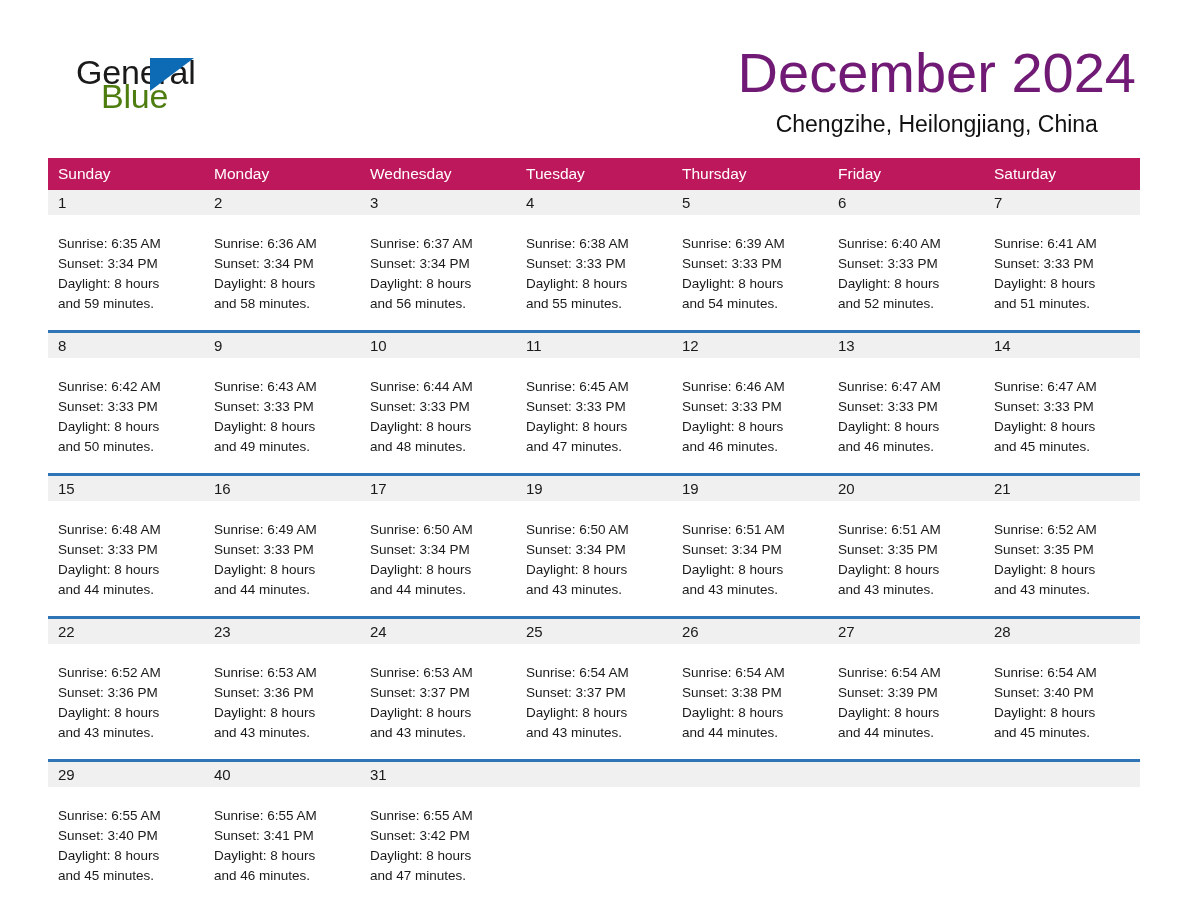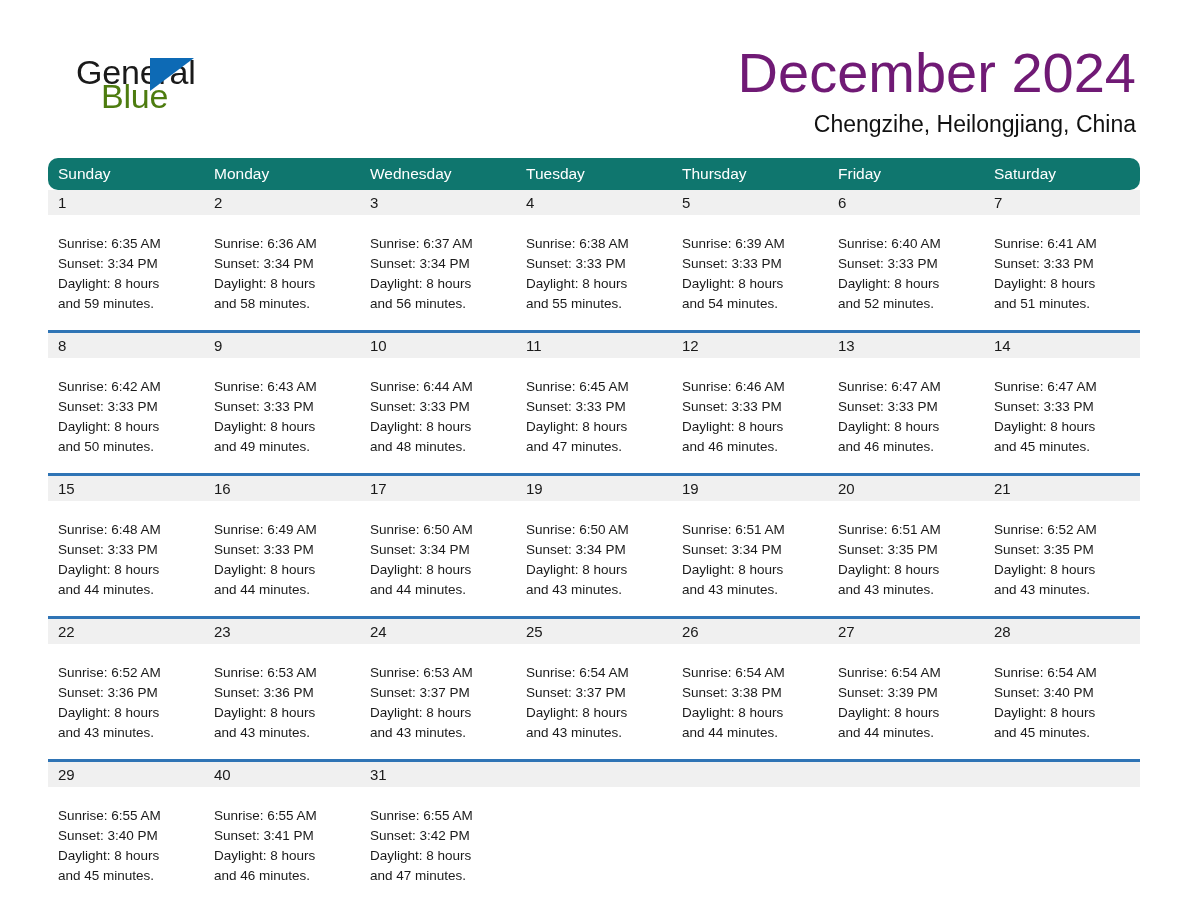--- a/index.html
+++ b/index.html
@@ -82,36 +82,36 @@
     color: #701a75;
     white-space: nowrap;
   }
   .cal-subtitle {
     margin-top: 10px;
     font-size: 23px;
     line-height: 28px;
     font-weight: 400;
     color: #111111;
     white-space: nowrap;
+    text-align: center;
   }
 
   
   .calendar {
     position: absolute;
     left: 48px;
     top: 158px;
     width: 1092px;
   }
 
   .weekday-header {
     display: flex;
     width: 100%;
-    background: #0f766e;
+    background: #be185d;
     height: 32px;
-    border-radius: 10px;
   }
   .weekday-cell {
     flex: 1 1 0;
     color: #ffffff;
     font-size: 15.5px;
     line-height: 32px;
     padding-left: 10px;
     box-sizing: border-box;
     white-space: nowrap;
     overflow: hidden;

